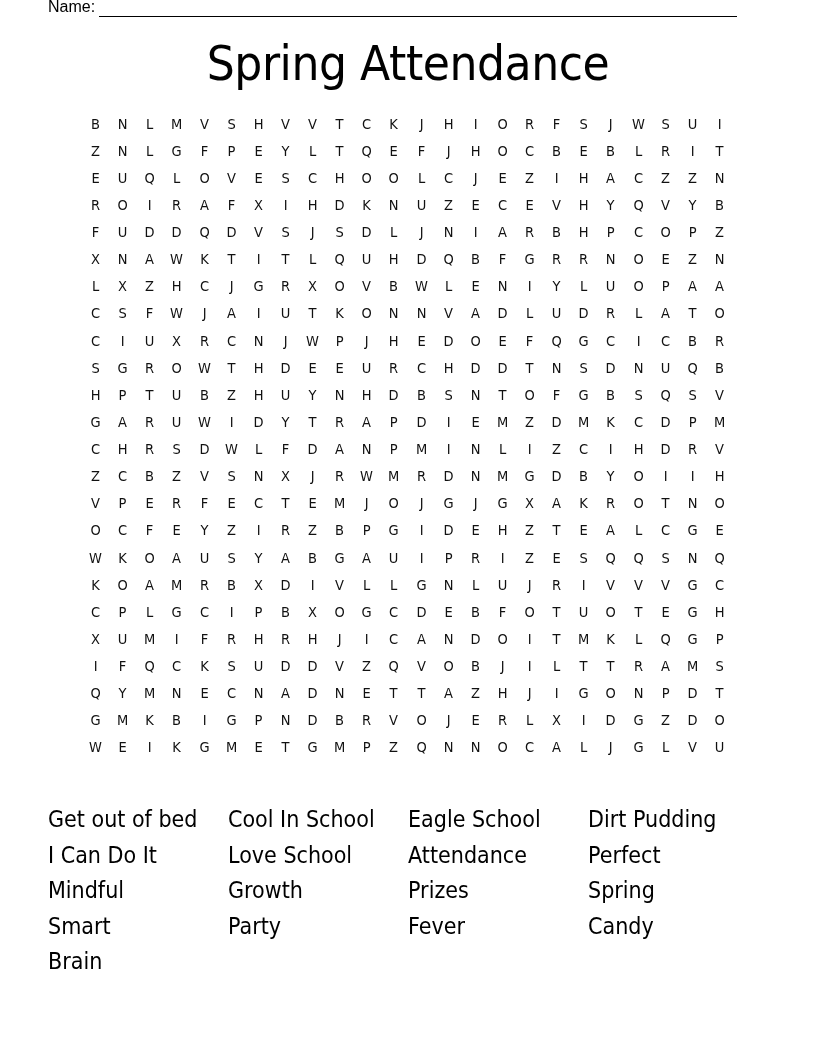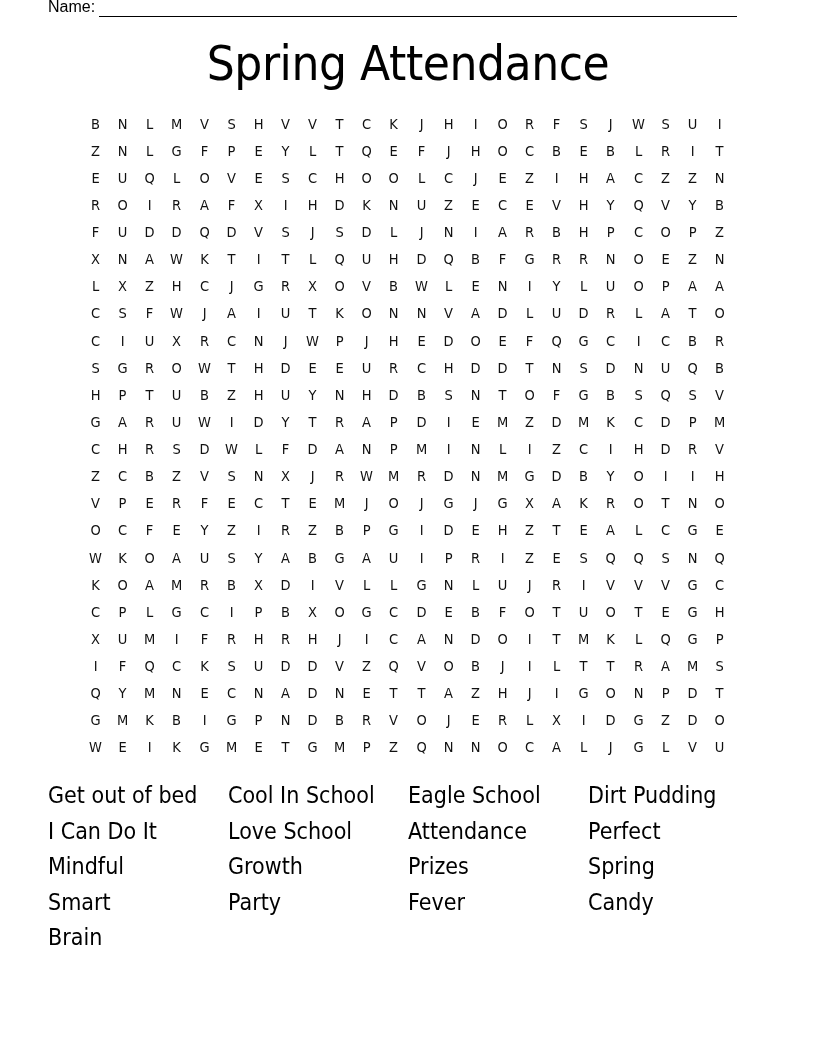--- a/index.html
+++ b/index.html
@@ -23,21 +23,21 @@
       display: grid;
       grid-template-columns: repeat(24, 27.13px);
       grid-auto-rows: 27.13px;
     }
     .cell {
       display: flex; align-items: center; justify-content: center;
       font-family: "DejaVu Sans", sans-serif; font-size: 14.5px; color: #111;
       transform: scaleX(0.9);
     }
     .words {
-      position: absolute; left: 48px; top: 778px;
+      position: absolute; left: 48px; top: 802px;
       display: grid;
       grid-template-columns: 180px 180px 180px 180px;
       grid-auto-rows: 35.5px;
     }
     .word {
       font-family: "DejaVu Sans", sans-serif; font-size: 23px; line-height: 35px;
       white-space: nowrap; transform: scaleX(0.9); transform-origin: left center;
     }
   </style>
 </head>

